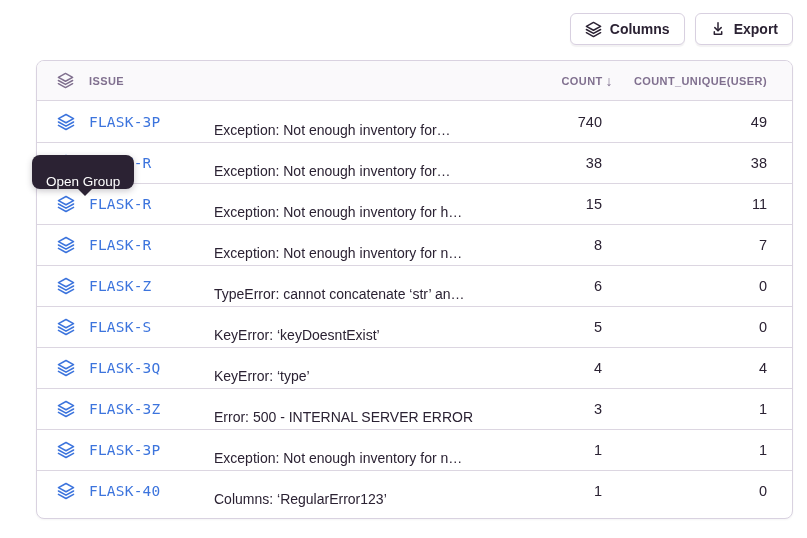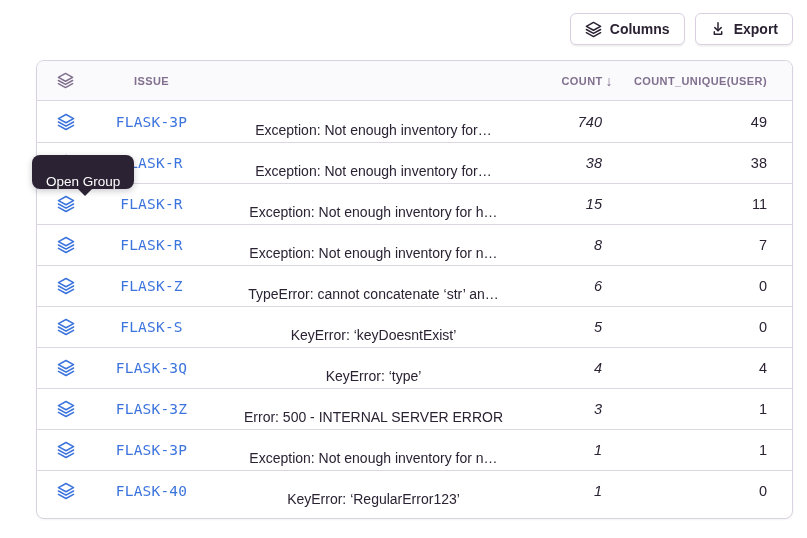--- a/index.html
+++ b/index.html
@@ -51,21 +51,20 @@
     border: 1px solid #d9d2e0;
     border-radius: 8px;
     box-shadow: 0 1px 2px rgba(43,34,51,0.05);
     overflow: hidden;
   }
   .grid-row {
     display: grid;
     grid-template-columns: 32px 125px 1fr 80px 154px;
     align-items: center;
     padding: 0 25px 0 20px;
-    text-align: center;
   }
   .thead {
     height: 40px;
     background: #faf9fb;
     border-bottom: 1px solid #dcd6e1;
     color: #80708F;
     font-size: 11px;
     font-weight: 700;
     letter-spacing: 0.4px;
   }
@@ -88,21 +87,21 @@
     cursor: pointer;
   }
   .title-cell {
     font-size: 14px;
     color: #2B2233;
     white-space: nowrap;
     overflow: hidden;
     margin-top: 16px;
   }
   .num-cell { justify-self: end; font-size: 14.5px; color: #2B2233; }
-  .count-cell { padding-right: 11px; font-style: italic; }
+  .count-cell { padding-right: 11px; }
 
   
   .tooltip {
     position: absolute;
     left: 14px;
     top: 155px;
     z-index: 10;
     height: 34px;
     display: flex;
     align-items: flex-end;
@@ -303,21 +302,21 @@
 
   <div class="grid-row row">
     <span class="icon-cell">
       <svg viewBox="0 0 16 16" width="18" height="18" fill="none" stroke="currentColor" stroke-width="1.4" stroke-linejoin="round" stroke-linecap="round">
         <path d="M8 1.3 L14.7 5 L8 8.7 L1.3 5 Z"></path>
         <path d="M1.3 8 L8 11.7 L14.7 8"></path>
         <path d="M1.3 11 L8 14.7 L14.7 11"></path>
       </svg>
     </span>
     <span class="issue-id">FLASK-40</span>
-    <span class="title-cell">KeyError: ‘RegularError123’</span>
+    <span class="title-cell">Columns: ‘RegularError123’</span>
     <span class="num-cell count-cell">1</span>
     <span class="num-cell">0</span>
   </div>
 </div>
   </div>
 
   <div class="tooltip">
     <span>Open Group</span>
     <span class="arrow"></span>
   </div>

